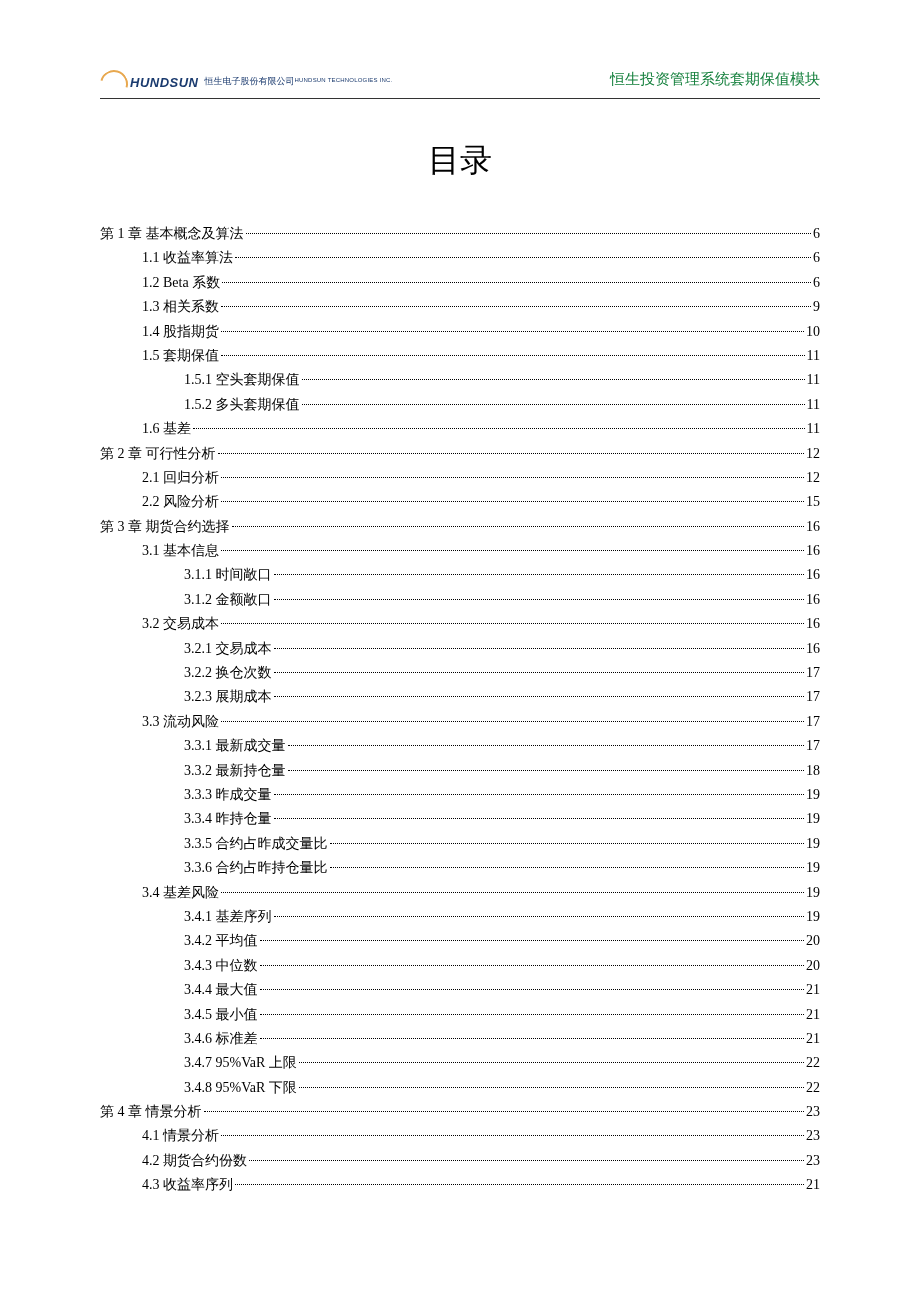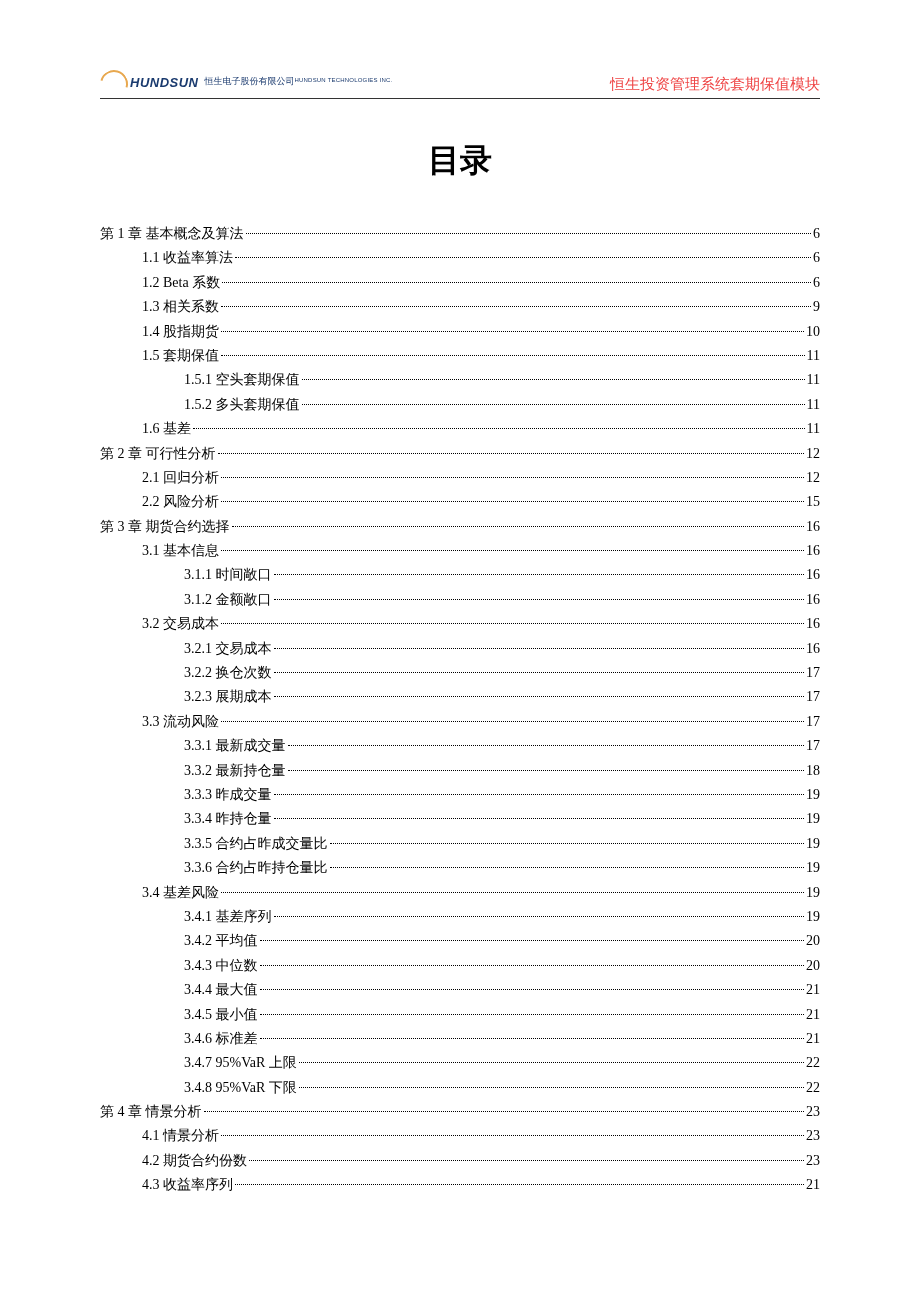--- a/index.html
+++ b/index.html
@@ -7,21 +7,20 @@
       width: 920px;
       height: 1302px;
       background: #fff;
       font-family: "SimSun", "宋体", serif;
       position: relative;
       padding: 70px 100px 60px 100px;
     }
     .header {
       display: flex;
       justify-content: space-between;
-      align-items: flex-end;
       border-bottom: 1px solid #333;
       padding-bottom: 4px;
       margin-bottom: 40px;
     }
     .logo-block {
       display: flex;
       align-items: center;
       gap: 6px;
     }
     .logo-swoosh {
@@ -59,27 +58,27 @@
       font-family: "SimSun", serif;
     }
     .logo-en {
       font-size: 6px;
       color: #1a3a6e;
       font-family: Arial, sans-serif;
       letter-spacing: 0.2px;
     }
     .header-title {
       font-size: 15px;
-      color: #ef4444;
+      color: #15803d;
       font-family: "SimSun", serif;
     }
     .page-title {
       text-align: center;
       font-size: 32px;
-      font-weight: bold;
+      font-weight: normal;
       font-family: "SimSun", serif;
       margin-bottom: 40px;
     }
     .toc {
       font-size: 14px;
       line-height: 1.6;
     }
     .toc-row {
       display: flex;
       align-items: baseline;

